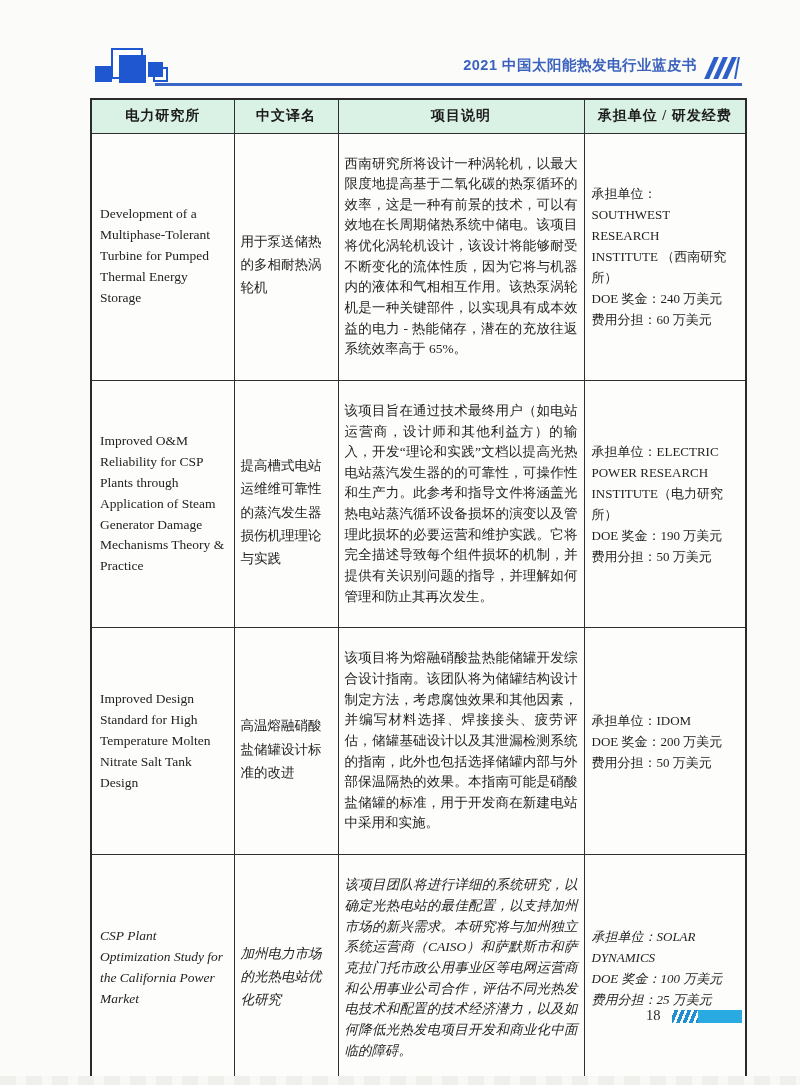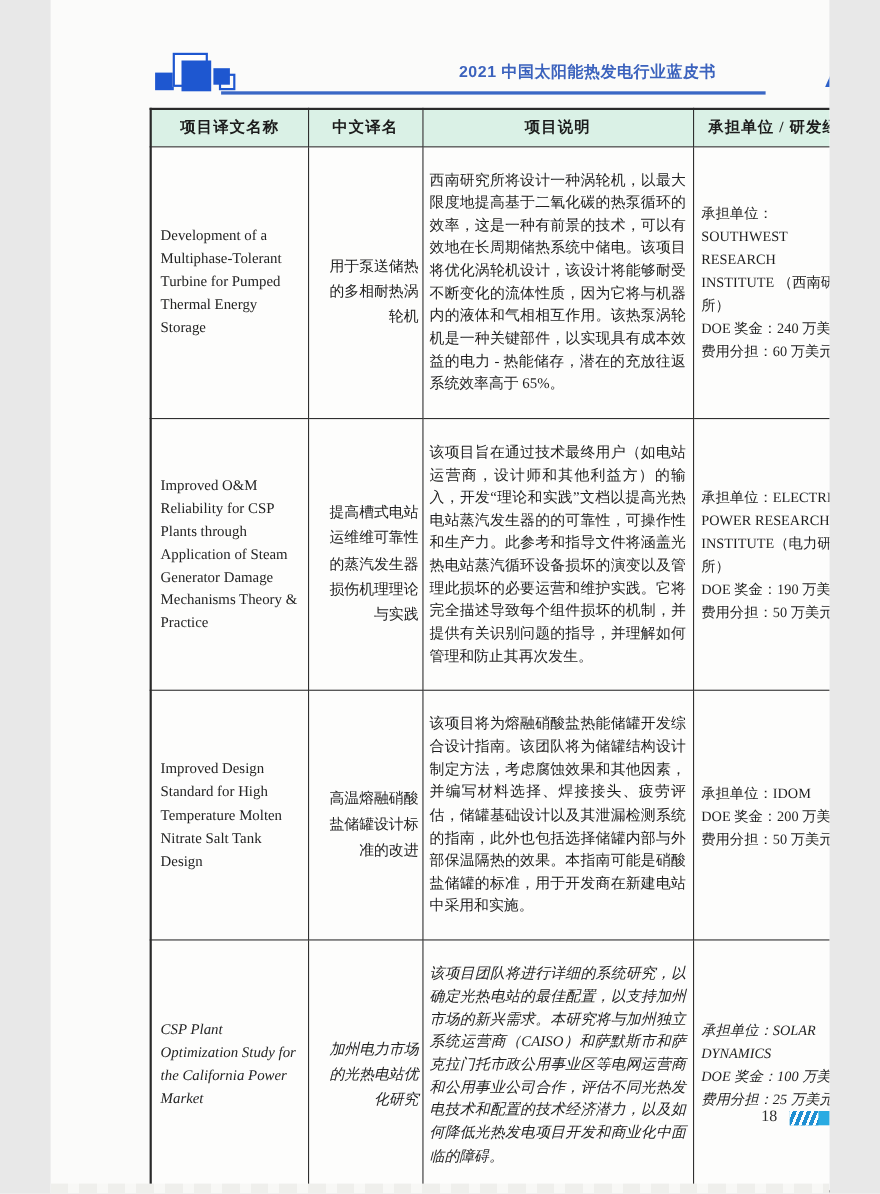--- a/index.html
+++ b/index.html
@@ -1,18 +1,18 @@
 <!DOCTYPE html>
 <html><head>
 <meta charset="utf-8">
 <style>
   * { margin:0; padding:0; box-sizing:border-box; }
   html,body { background:#e8e8e8; }
   .page {
-    position:relative; width:708px; height:1085px; margin:0 auto;
+    position:relative; width:800px; height:1085px; margin:0 auto;
     background:#fbfbfa; overflow:hidden;
     font-family:"Liberation Serif","DejaVu Serif",serif; color:#222;
   }
 
   
   .logo .sq { position:absolute; background:#1e57d0; }
   .sq-a { left:95px; top:66px; width:17px; height:16px; }
   .sq-outline { position:absolute; left:111px; top:48px; width:32px; height:31px; border:2px solid #1e57d0; background:#fff; }
   .sq-b { left:119px; top:55px; width:27px; height:28px; }
   .sq-outline-sm { position:absolute; left:153px; top:67px; width:15px; height:15px; border:2px solid #1e57d0; }
@@ -36,21 +36,21 @@
   .ptable col.c1{width:143px;} .ptable col.c2{width:104px;}
   .ptable col.c3{width:246px;} .ptable col.c4{width:162px;}
   .ptable th, .ptable td { border:1.6px solid #303030; vertical-align:middle; }
   .ptable th {
     background:#daf1e6; height:34px; font-size:14px; font-weight:bold;
     text-align:center; color:#1c1c1c; letter-spacing:1px;
   }
   .r1 td { height:208px; } .r2 td { height:232px; }
   .r3 td { height:196px; } .r4 td { height:228px;font-style:italic; }
   td.cell-en   { font-size:13.5px; line-height:1.55; padding:4px 4px 4px 8px; color:#232323;margin-left:12px; }
-  td.cell-cn   { font-size:13.5px; line-height:1.72; padding:16px 3px 0 6px; color:#232323;text-align:right; }
+  td.cell-cn   { font-size:13.5px; line-height:1.72; padding:16px 3px 0 6px; color:#232323; }
   td.cell-desc { font-size:13.5px; line-height:1.53; padding:20px 6px; text-align:justify; color:#1f1f1f; }
   td.cell-fund { font-size:13px; line-height:1.62; padding:4px 5px 4px 7px; white-space:pre-line; word-break:break-word; color:#1f1f1f; }
 
   
   .page-num { position:absolute; left:646px; top:1007px; font-size:14.5px; color:#2b2b2b; }
   .footer-bar { position:absolute; left:672px; top:1010px; width:70px; height:13px; background:#29abe2; }
   .footer-bar .hatch {
     position:absolute; left:0; top:0; width:26px; height:100%;
     background:repeating-linear-gradient(112deg,#ffffff 0 2.5px,#1f8fd2 2.5px 6px);
   }
@@ -82,21 +82,21 @@
 
   <table class="ptable">
     <colgroup>
         <col class="c1">
         <col class="c2">
         <col class="c3">
         <col class="c4">
       </colgroup>
     <thead>
       <tr>
-        <th>项目译文名称</th>
+        <th>电力研究所</th>
         <th>中文译名</th>
         <th>项目说明</th>
         <th>承担单位 / 研发经费</th>
       </tr>
     </thead>
     <tbody>
       <tr class="r1">
         <td class="cell-en">Development of a Multiphase-Tolerant Turbine for Pumped Thermal Energy Storage</td>
         <td class="cell-cn">用于泵送储热的多相耐热涡轮机</td>
         <td class="cell-desc">西南研究所将设计一种涡轮机，以最大限度地提高基于二氧化碳的热泵循环的效率，这是一种有前景的技术，可以有效地在长周期储热系统中储电。该项目将优化涡轮机设计，该设计将能够耐受不断变化的流体性质，因为它将与机器内的液体和气相相互作用。该热泵涡轮机是一种关键部件，以实现具有成本效益的电力 - 热能储存，潜在的充放往返系统效率高于 65%。</td>

